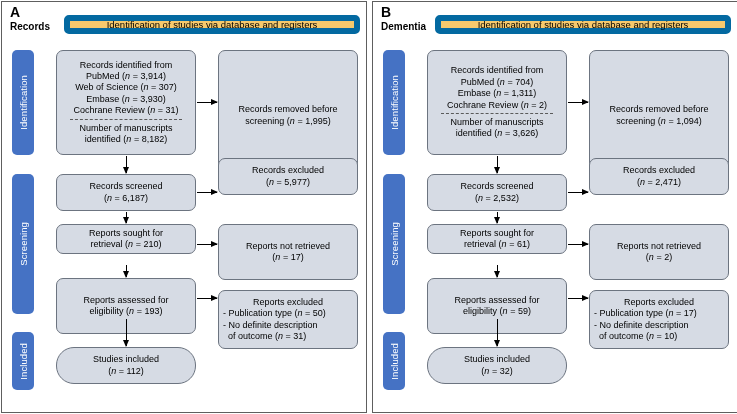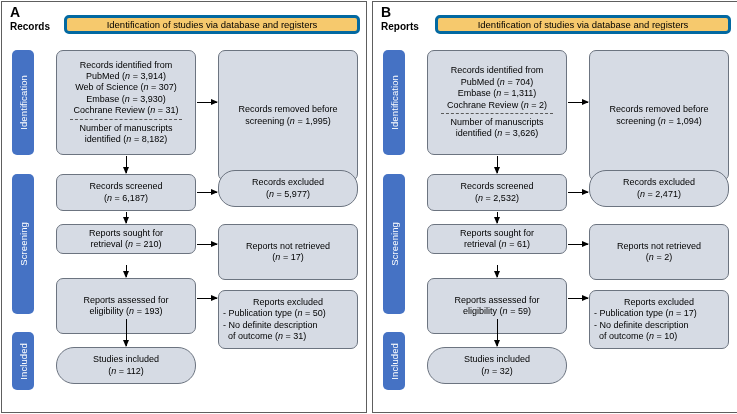--- a/index.html
+++ b/index.html
@@ -44,21 +44,21 @@
     font-weight: bold;
     color: #000;
     line-height: 1;
     white-space: nowrap;
   }
   .banner {
     position: absolute;
     left: 62px; top: 13px;
     width: 296px; height: 19px;
     background: #f6c96d;
-    border: 3px solid #0369a1;
+    border: 6px solid #0369a1;
     border-radius: 5px;
     display: flex;
     align-items: center;
     justify-content: center;
     font-size: 9.5px;
     color: #000;
     white-space: nowrap;
   }
 
   
@@ -110,21 +110,21 @@
     margin: 2.5px 0 2.5px 0;
   }
 
   
   .col-l { left: 54px;  width: 140px; }
   .col-r { left: 216px; width: 140px; }
 
   .b-identified  { top: 48px;  height: 105px; }
   .b-removed     { top: 48px;  height: 131px; }
   .b-screened    { top: 172px; height: 37px; }
-  .b-excluded1   { top: 168px; height: 37px; border-radius: 17px; }
+  .b-excluded1   { top: 156px; height: 37px; }
   .b-sought      { top: 222px; height: 30px; }
   .b-notretr     { top: 222px; height: 56px; }
   .b-assessed    { top: 276px; height: 56px; }
   .b-excluded2   { top: 288px; height: 59px; }
   .b-included    { top: 345px; height: 37px; border-radius: 18px; }
 
   
   .arrow-h {
     position: absolute;
     height: 1px;
@@ -242,21 +242,21 @@
     <div class="arrow-h ah3"></div>
     <div class="arrow-h ah4"></div>
     <div class="arrow-v av1"></div>
     <div class="arrow-v av2"></div>
     <div class="arrow-v av3"></div>
     <div class="arrow-v av4"></div>
   </div>
 
   <div class="panel">
     <div class="panel-letter">B</div>
-    <div class="panel-subject">Reports</div>
+    <div class="panel-subject">Dementia</div>
     <div class="banner">Identification of studies via database and registers</div>
 
     <div class="stage stage-identification">
       <span>Identification</span>
     </div>
     <div class="stage stage-screening">
       <span>Screening</span>
     </div>
     <div class="stage stage-included">
       <span>Included</span>

